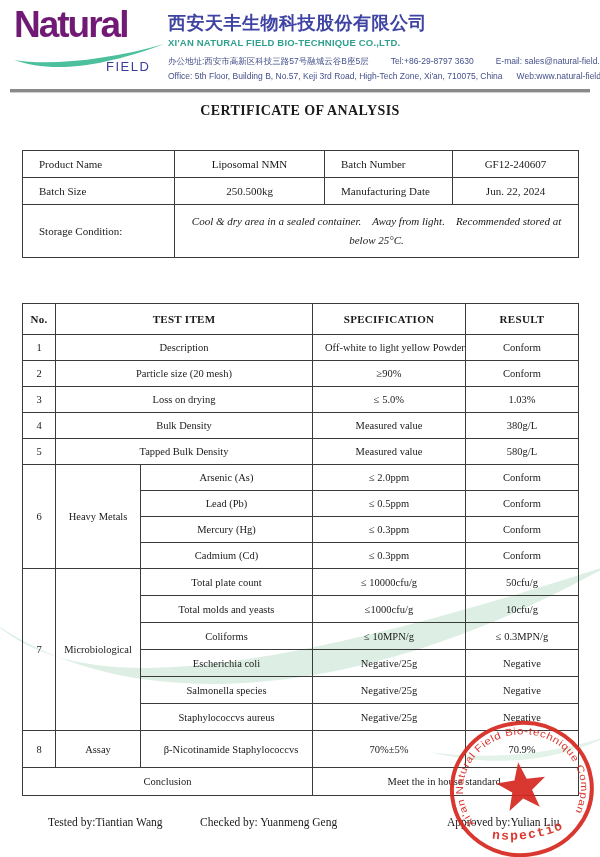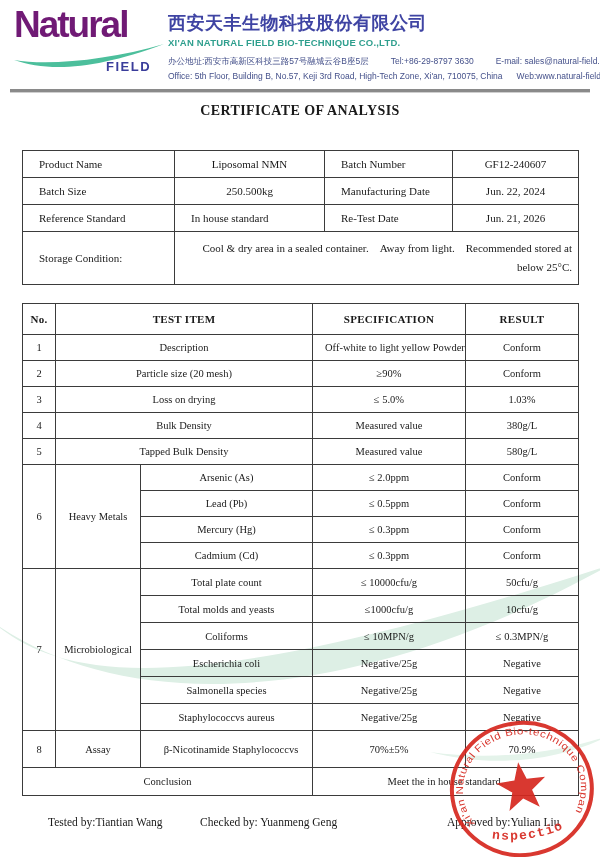--- a/index.html
+++ b/index.html
@@ -10,21 +10,21 @@
 
   
   .logo { position:absolute; left:14px; top:6px; width:154px; height:80px; }
   .logo-word {
     font-family:"Liberation Sans", sans-serif; font-weight:bold;
     font-size:37px; line-height:1; color:#701a75; letter-spacing:-2px;
   }
   .logo-swoosh { position:absolute; left:0; top:36px; width:152px; height:34px; }
   .logo-field {
     position:absolute; left:92px; top:53px;
-    font-family:"Liberation Sans", sans-serif; font-weight:bold;
+    font-family:"Liberation Sans", sans-serif; font-weight:normal;
     font-size:13px; color:#3a3d9b; letter-spacing:1.5px;
   }
   .company { position:absolute; left:168px; top:11px; width:560px;
     font-family:"Liberation Sans", sans-serif; }
   .company-cn { font-size:18px; font-weight:bold; color:#3f44a3; letter-spacing:0.5px; white-space:nowrap; }
   .company-en { font-size:9.5px; font-weight:bold; color:#2f9f8e; margin-top:2px; letter-spacing:0.2px; white-space:nowrap; }
   .contact { margin-top:6px; font-size:8.5px; color:#44508a; }
   .contact-line { display:flex; gap:22px; line-height:1.8; white-space:nowrap; }
   .contact-line.l2 { gap:14px; }
 
@@ -36,21 +36,21 @@
 
   
   table { border-collapse:collapse; table-layout:fixed; background:transparent; }
   td, th { border:1px solid #3b3b3b; text-align:center; padding:1px 3px;
     overflow:hidden; background:transparent; }
 
   .info-table { position:absolute; left:22px; top:150px; width:556px; font-size:11px; z-index:1; }
   .info-table tr { height:27px; }
   .info-table tr.storage-row { height:53px; }
   .cell-left { text-align:left; padding-left:16px; }
-  .storage-val { text-align:right; padding:3px 6px; line-height:1.7; }
+  .storage-val { text-align:center; padding:3px 6px; line-height:1.7;font-style:italic; }
 
   .test-table { position:absolute; left:22px; top:303px; width:556px; font-size:10.5px; z-index:1; }
   .test-table th { font-size:11px; font-weight:bold; height:28px; letter-spacing:0.3px; }
   .h26 { height:26px; } .h27 { height:27px; } .h37 { height:37px; } .h28 { height:28px; }
   .nowrap { white-space:nowrap;padding-left:12px; }
 
   
   .watermark { position:absolute; left:0; top:540px; width:600px; height:230px; z-index:0; }
   .stamp { position:absolute; left:443px; top:716px; width:158px; height:148px;
     z-index:3; transform:rotate(-8deg); opacity:0.92; }
@@ -108,26 +108,20 @@
     <td>Liposomal NMN</td>
     <td class="cell-left">Batch Number</td>
     <td>GF12-240607</td>
   </tr>
   <tr>
     <td class="cell-left">Batch Size</td>
     <td>250.500kg</td>
     <td class="cell-left">Manufacturing Date</td>
     <td>Jun. 22, 2024</td>
   </tr>
-  <tr>
-    <td class="cell-left">Reference Standard</td>
-    <td class="cell-left">In house standard</td>
-    <td class="cell-left">Re-Test Date</td>
-    <td>Jun. 21, 2026</td>
-  </tr>
   <tr class="storage-row">
     <td class="cell-left">Storage Condition:</td>
     <td class="storage-val" colspan="3">Cool &amp; dry area in a sealed container. Away from light. Recommended stored at below 25°C.</td>
   </tr>
 </tbody>
   </table>
 
 <table class="test-table">
   <colgroup>
       <col style="width:33px">

